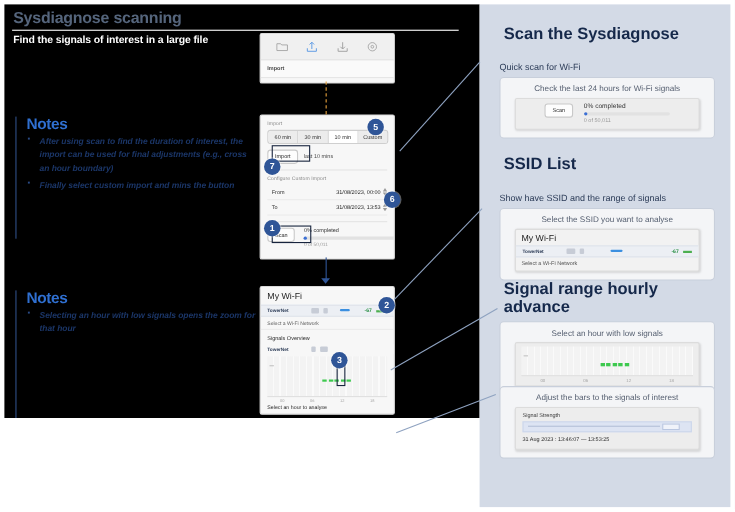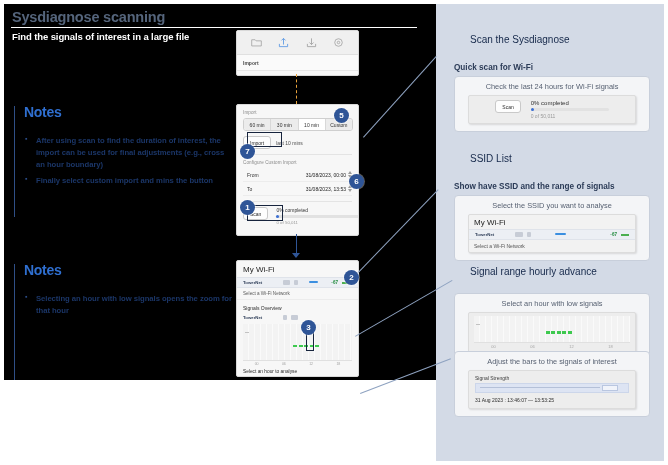--- a/index.html
+++ b/index.html
@@ -62,23 +62,24 @@
     background: #2f4f86;
   }
   .notes-head {
     margin-left: 10px;
     font-size: 14px;
     font-weight: bold;
     color: #2f6fd0;
     letter-spacing: -0.3px;
   }
   .notes-list {
-    margin: 15px 0 0 10px;
+    margin: 3px 0 0 10px;
     padding: 0;
     list-style: none;
+    font-style: italic;
   }
   .notes-list li {
     position: relative;
     padding-left: 12px;
     margin-bottom: 4px;
     font-size: 7.7px;
     line-height: 1.55;
     color: #1b3668;
     font-weight: bold;
     letter-spacing: -0.05px;
@@ -306,30 +307,29 @@
 
   
   .right {
     position: absolute;
     left: 436px; top: 4px;
     width: 228px; height: 457px;
     background: #d3dae6;
   }
   .sec { position: absolute; left: 18px; width: 196px; }
   .sec h3 {
-    margin: 16px;
-    font-size: 10px;
-    font-weight: normal;
+    margin: 4px;
+    font-size: 15px;
+    font-weight: bold;
     color: #15284a;
   }
   .sec p {
     margin: 18px 0 4px;
     font-size: 8.2px;
     color: #2b3b57;
-    font-weight: bold;
   }
   .card {
     background: #f4f5f7;
     border: 1px solid #c8cfdb;
     border-radius: 4px;
     padding: 5px 7px 7px;
   }
   .card-h {
     font-size: 7.4px;
     color: #555f70;

